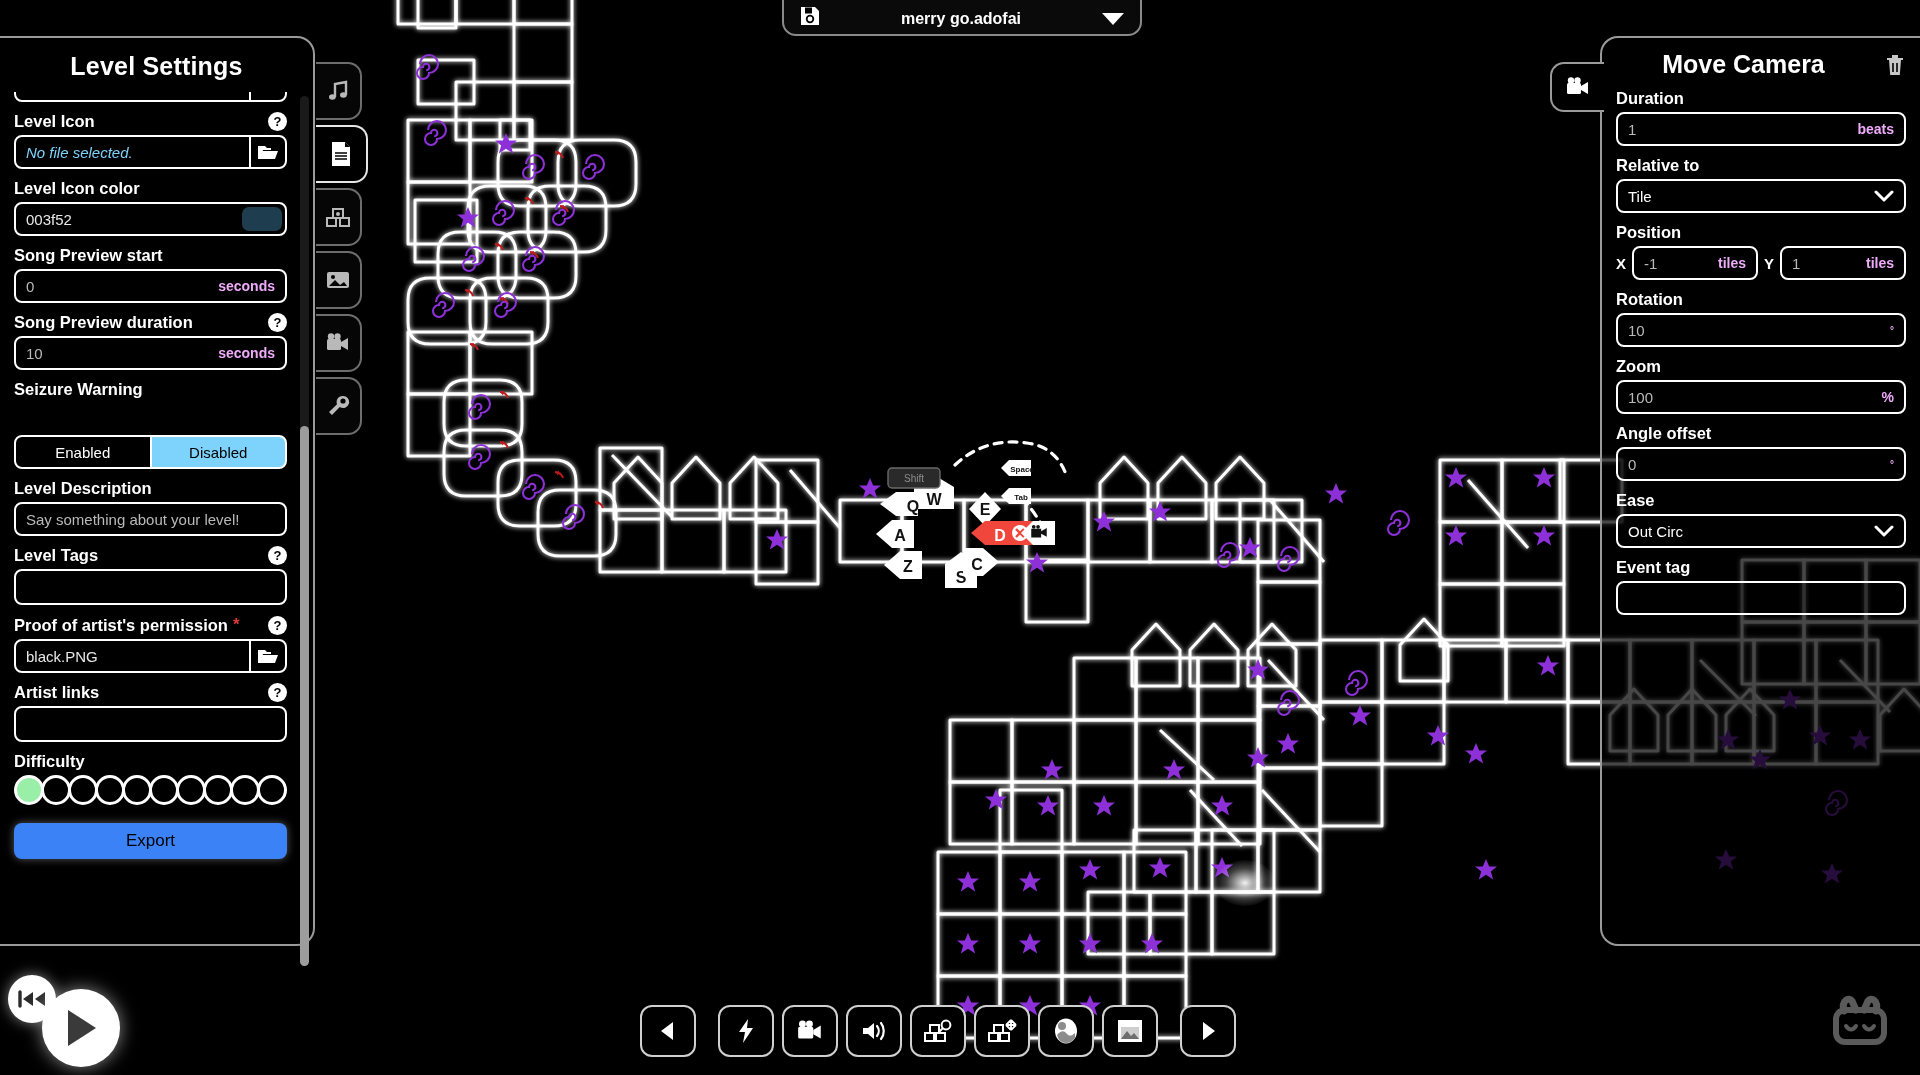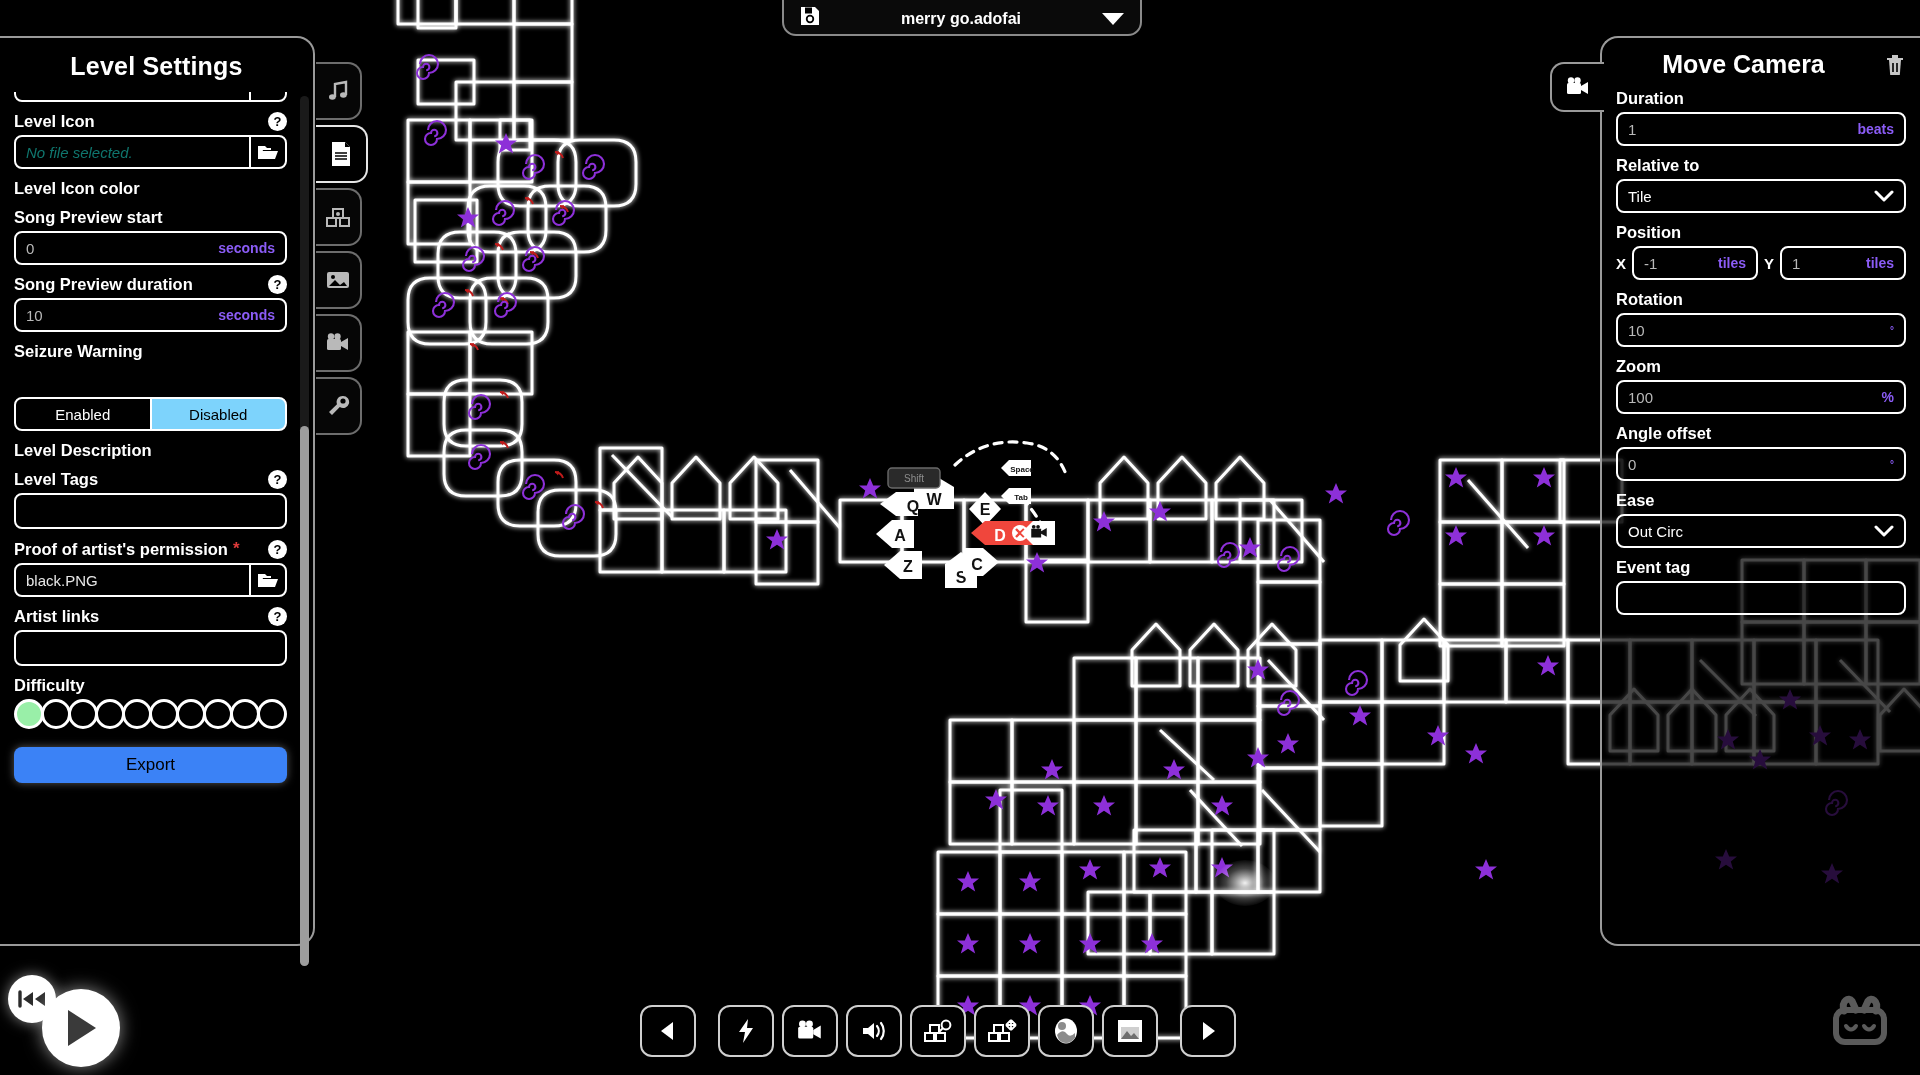--- a/index.html
+++ b/index.html
@@ -53,23 +53,23 @@
     margin-left: auto; width: 19px; height: 19px; border-radius: 50%;
     background: #fff; color: #000; font-size: 13px; font-weight: bold;
     display: flex; align-items: center; justify-content: center;
   }
   .inp {
     display: flex; align-items: center; height: 34px;
     border: 2px solid #fff; border-radius: 8px; background: #000;
     font-size: 15px; padding: 0 10px; position: relative; overflow: hidden;
   }
   .inp .val { color: #e8e8e8; }
-  .inp .val.ph { color: #0f766e; font-style: italic; }
+  .inp .val.ph { color: #7dd3fc; font-style: italic; }
   .inp .val.phn { color: #b9b9b9; }
-  .inp .unit { margin-left: auto; font-size: 14px; font-weight: bold; color: #8b5cf6; }
+  .inp .unit { margin-left: auto; font-size: 14px; font-weight: bold; color: #f0abfc; }
   .folderbtn {
     position: absolute; right: 0; top: 0; bottom: 0; width: 36px;
     border-left: 2px solid #fff; display: flex; align-items: center; justify-content: center;
   }
   .swatch {
     position: absolute; right: 3px; top: 3px; bottom: 3px; width: 40px;
     border-radius: 7px;
   }
   .toggle { display: flex; height: 34px; margin-top: 36px; }
   .toggle > div {
@@ -515,20 +515,24 @@
                 <path d="M5 8h16l-3 8H2z" fill="#fff"></path>
               </svg>
         </span>
       </div>
     </div>
 
     <div class="field">
       <div class="flabel">
         <span>Level Icon color</span>
       </div>
+      <div class="inp">
+        <span class="val">003f52</span>
+        <span class="swatch" style="background:#1e3d4e;"></span>
+      </div>
     </div>
 
     <div class="field">
       <div class="flabel">
         <span>Song Preview start</span>
       </div>
       <div class="inp">
         <span class="val phn">0</span>
         <span class="unit">seconds</span>
       </div>
@@ -551,20 +555,23 @@
       </div>
       <div class="toggle">
         <div class="tg-off">Enabled</div>
         <div class="tg-on">Disabled</div>
       </div>
     </div>
 
     <div class="field">
       <div class="flabel">
         <span>Level Description</span>
+      </div>
+      <div class="inp">
+        <span class="val phn">Say something about your level!</span>
       </div>
     </div>
 
     <div class="field">
       <div class="flabel">
         <span>Level Tags</span>
         <span class="help">?</span>
       </div>
       <div class="inp" style="height:36px;">
         <span class="val"></span>

